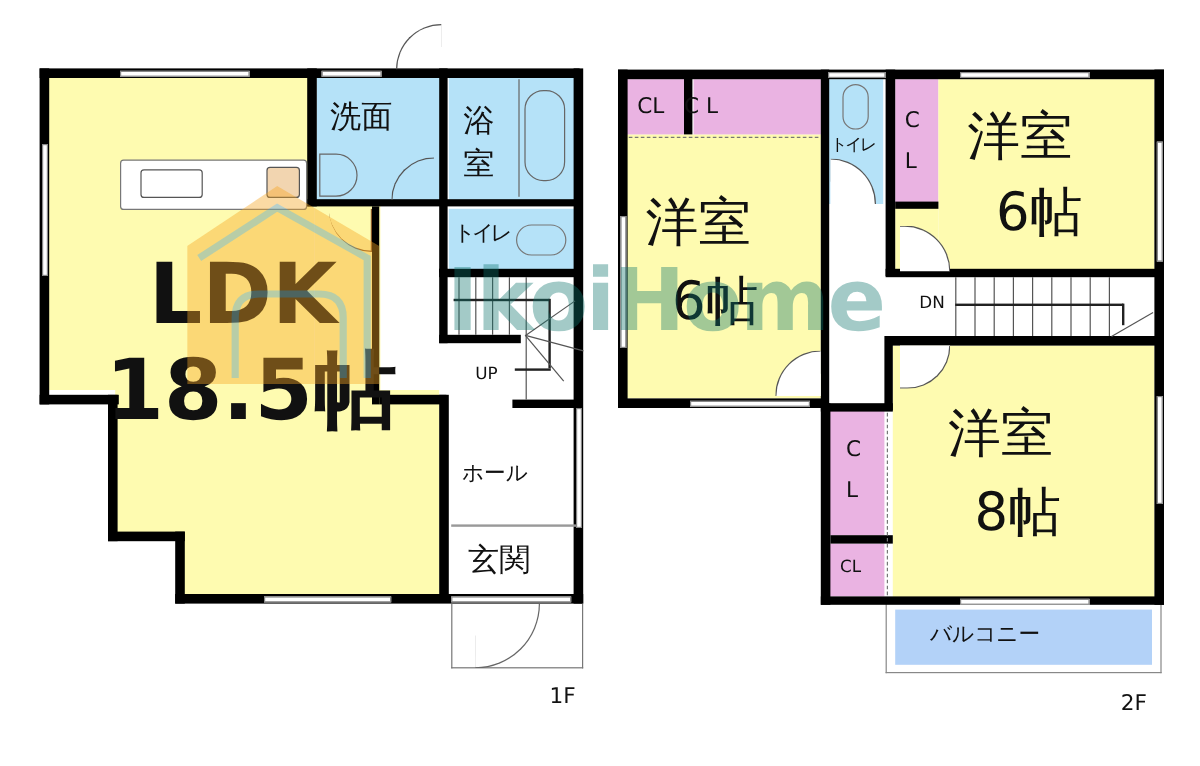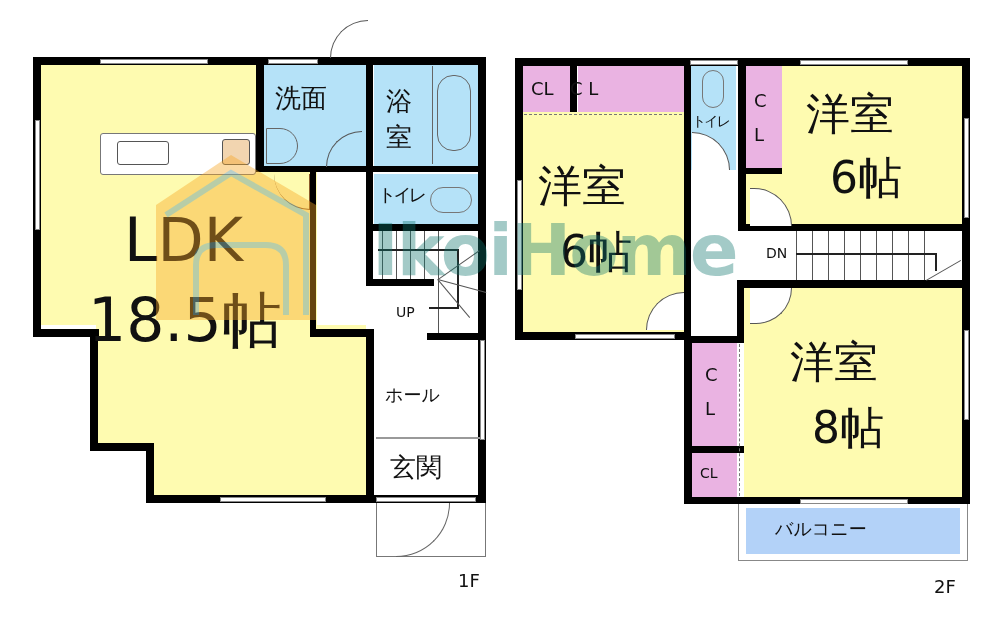--- a/index.html
+++ b/index.html
@@ -8,21 +8,21 @@
   .room{position:absolute;box-sizing:border-box;}
   .yellow{background:#fefbb0;}
   .blue{background:#b5e2f8;}
   .pink{background:#eab3e2;}
   .balcony{background:#b3d2f8;}
   .wall{position:absolute;background:#000;}
   .win{position:absolute;background:#fff;border:1px solid #888;box-sizing:border-box;}
   .win.h{height:5px;}
   .win.v{width:5px;}
   .lbl{position:absolute;white-space:nowrap;line-height:1;text-align:center;}
-  .big{font-size:60px;font-weight:400;}
+  .big{font-size:70px;font-weight:700;}
   .mid{font-size:44px;}
   .sm{font-size:26px;}
   .xs{font-size:18px;}
   .xxs{font-size:14px;}
   .counter{position:absolute;background:#fff;border:1.5px solid #777;border-radius:3px;box-sizing:border-box;}
   .stairline{position:absolute;background:#555;}
   .watermark-house{position:absolute;opacity:.55;}
   .watermark-text{position:absolute;font-size:72px;font-weight:700;color:#0f766e;opacity:.38;letter-spacing:-2px;white-space:nowrap;font-family:"DejaVu Sans",sans-serif;}
 </style>
 </head>

